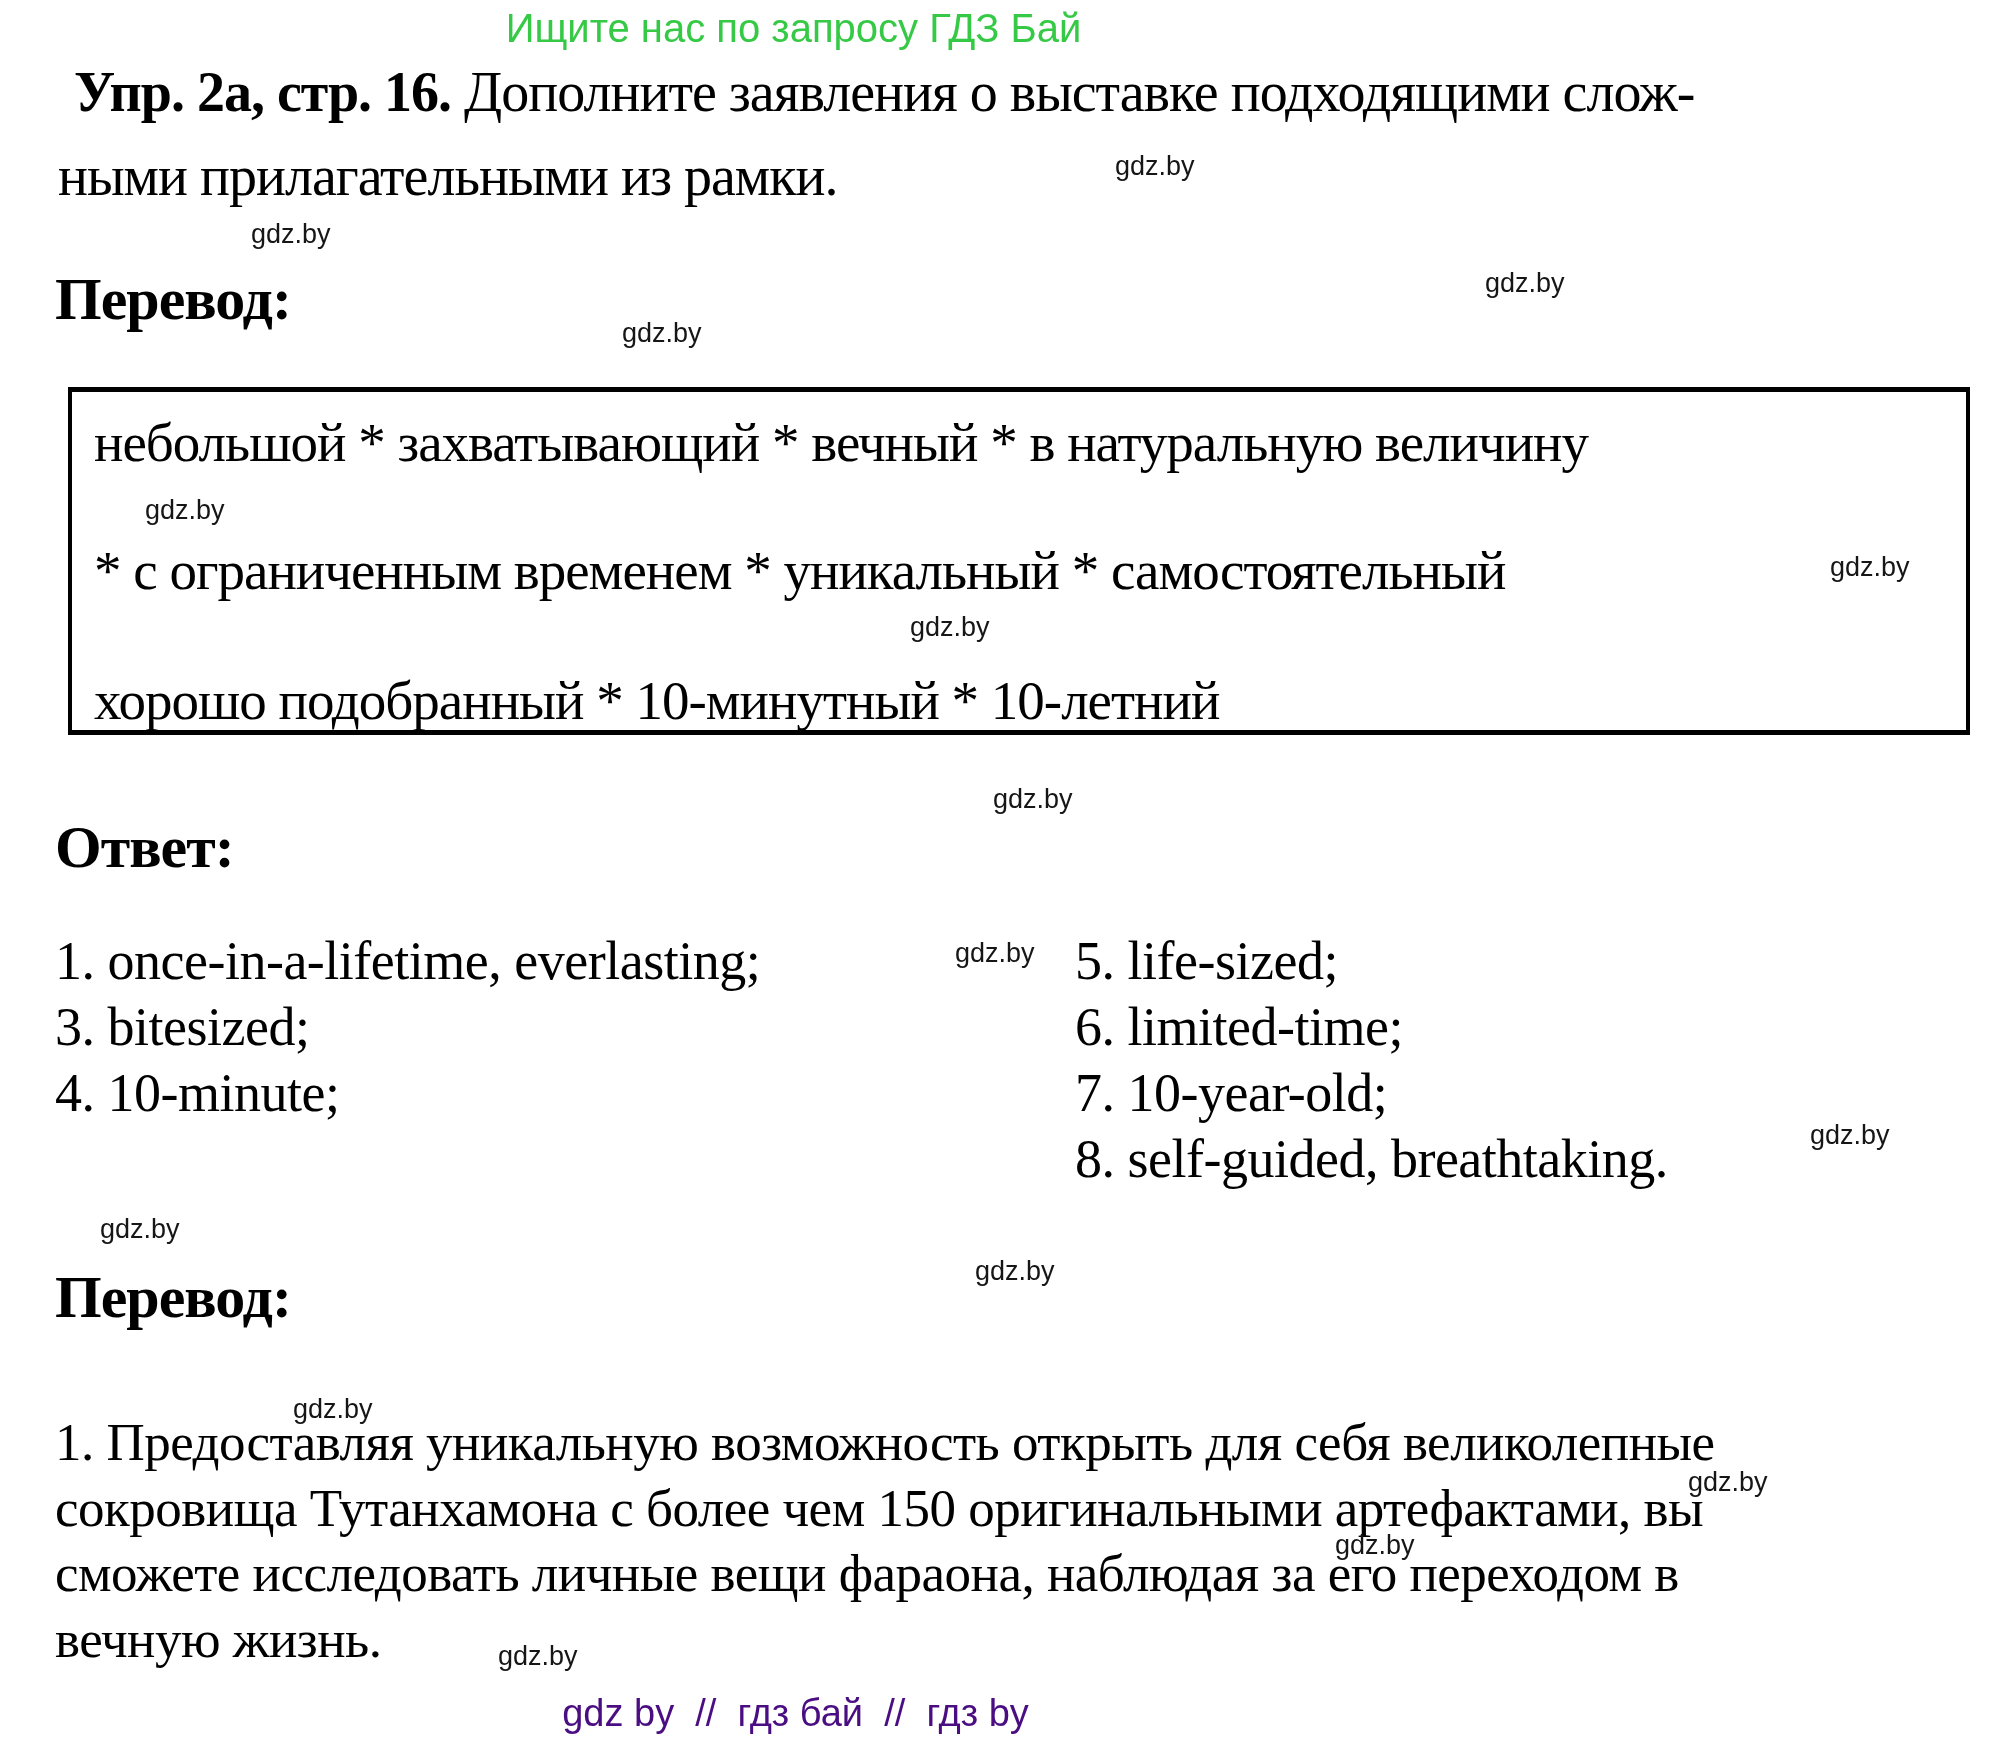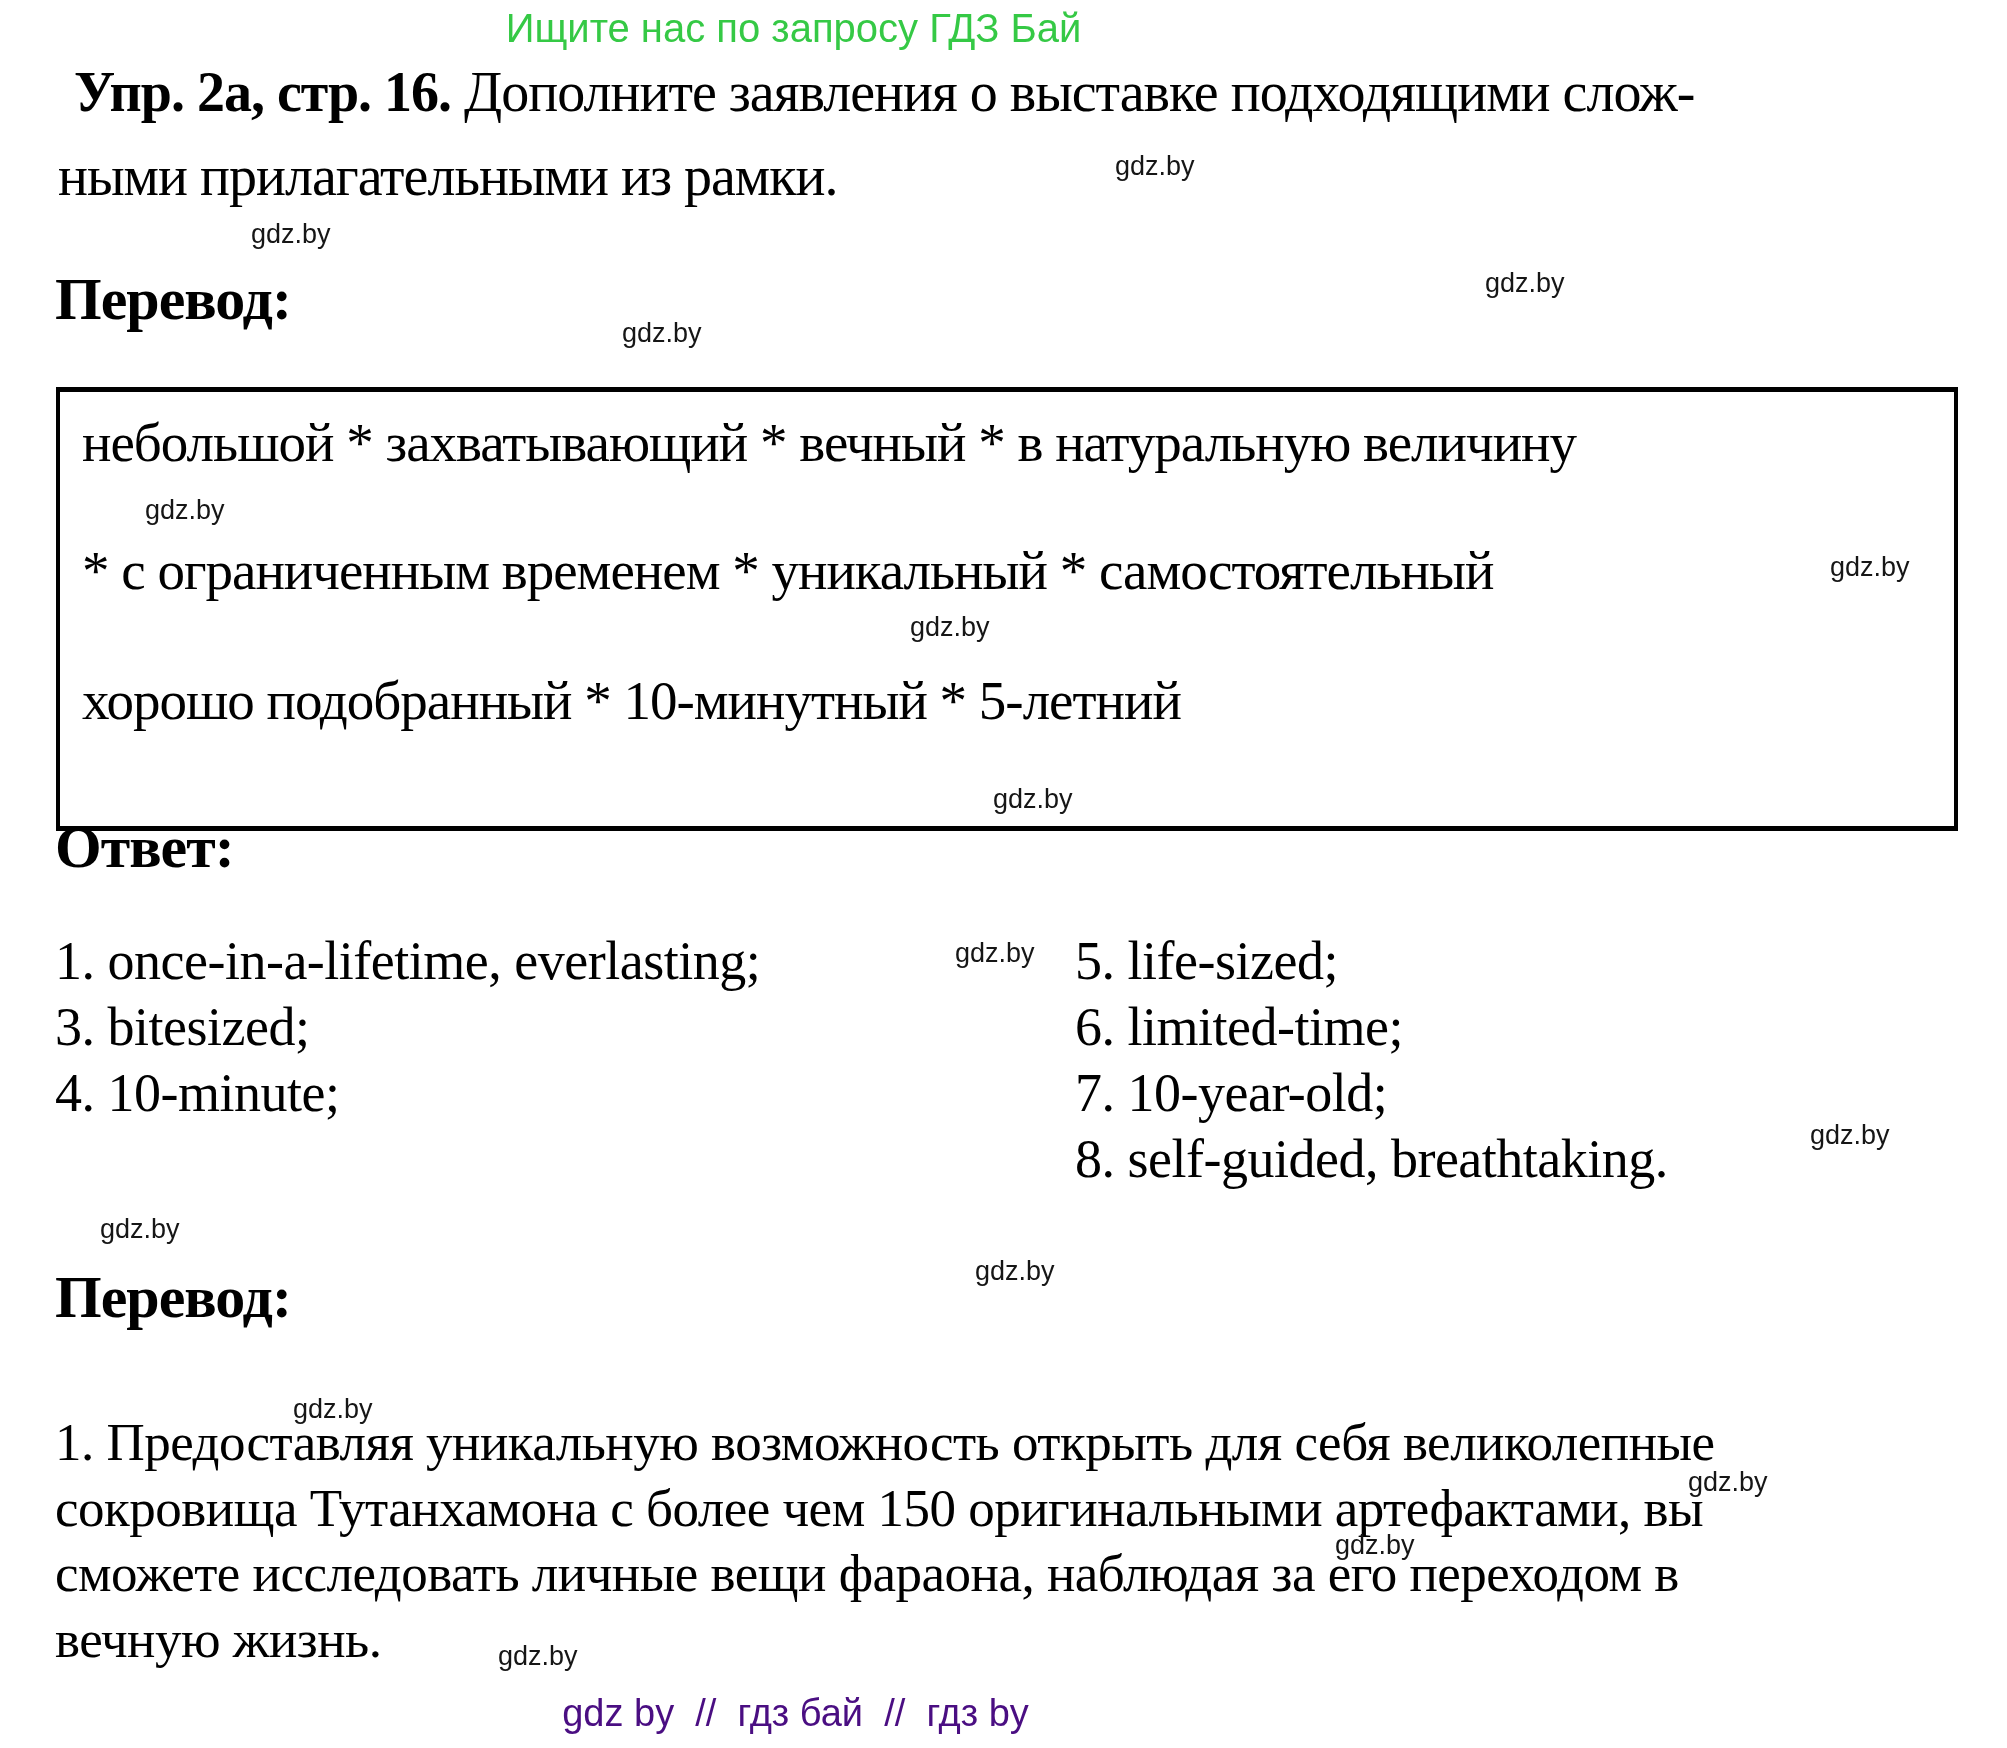--- a/index.html
+++ b/index.html
@@ -24,21 +24,21 @@
   .title-line{
     font-size:56px;line-height:1.15;letter-spacing:-1px;
   }
   .title-line .lbl{font-weight:700;}
   
   .heading{
     font-size:60px;font-weight:700;line-height:1.1;letter-spacing:-1px;
   }
   
   .word-box{
-    left:56px;top:387px;width:1902px;height:444px;
+    left:68px;top:387px;width:1902px;height:348px;
     border:4px solid #000;
     border-top-width:5px;border-bottom-width:5px;
     box-sizing:border-box;
     position:absolute;
     text-decoration:underline;
   }
   .box-line{
     position:absolute;left:22px;white-space:nowrap;
     font-size:55px;line-height:1.2;letter-spacing:-1px;
   }
@@ -81,21 +81,21 @@
 <div class="abs title-line" style="left:58px;top:60px;margin-left:16px;">
   <span class="lbl">Упр. 2а, стр. 16.</span><span> Дополните заявления о выставке подходящими слож-</span>
 </div>
 <div class="abs title-line" style="left:58px;top:144px;">ными прилагательными из рамки.</div>
 
 <div class="abs heading" style="left:55px;top:266px;">Перевод:</div>
 
 <div class="word-box">
   <div class="box-line l1">небольшой * захватывающий * вечный * в натуральную величину</div>
   <div class="box-line l2">* с ограниченным временем * уникальный * самостоятельный</div>
-  <div class="box-line l3">хорошо подобранный * 10-минутный * 5-летний</div>
+  <div class="box-line l3">хорошо подобранный * 10-минутный * 10-летний</div>
 </div>
 
 <div class="abs heading" style="left:55px;top:814px;">Ответ:</div>
 
 <div class="abs answer-col" style="left:55px;top:928px;">
   <div>1. once-in-a-lifetime, everlasting;</div>
   <div>3. bitesized;</div>
   <div>4. 10-minute;</div>
 </div>
 <div class="abs answer-col" style="left:1075px;top:928px;">

